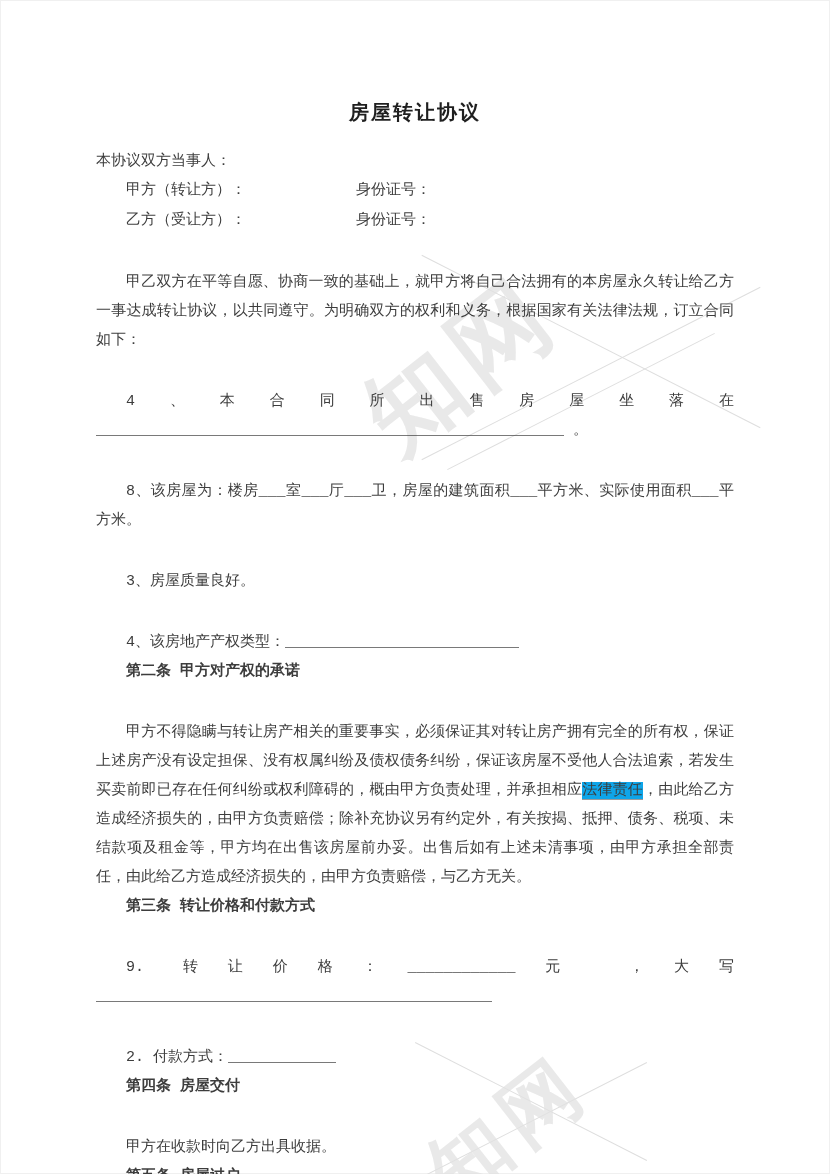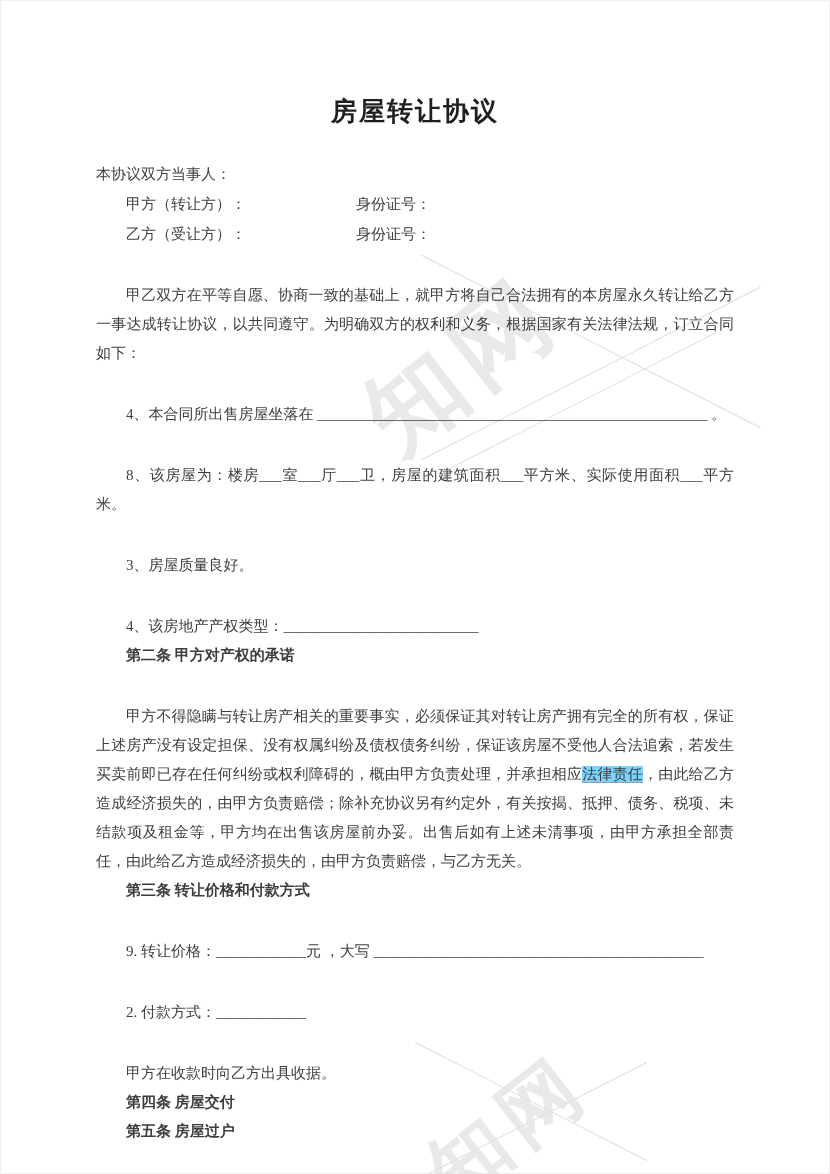--- a/index.html
+++ b/index.html
@@ -37,34 +37,34 @@
   .doc{
     position:absolute;
     left:95px;right:95px;top:96px;
     font-size:15px;
     line-height:29px;
     z-index:2;
     text-align:justify;
   }
   .title{
     text-align:center;
-    font-size:26px;
+    font-size:20px;
     font-weight:700;
     color:#1f1f1f;
-    margin:0 0 33px 0;
+    margin:0 0 20px 0;
     letter-spacing:2px;
     line-height:30px;
   }
-  .para{margin:0;}
+  .para{margin:0;font-family:Liberation Mono, monospace;}
   .indent{text-indent:2em;margin-top:32px;}
   .heading{text-indent:2em;font-weight:700;}
   .party{padding-left:2em;display:flex;line-height:30px;}
   .party-left{width:230px;flex:0 0 230px;}
   .highlight{
-    background:#7dd3fc;
+    background:#0ea5e9;
     border-bottom:1px solid #9c9c9c;
   }
 </style>
 </head>
 <body>
 
 <div class="page">
 
   <div class="wm-line" style="left:400px;top:372px;width:380px;transform:rotate(-27deg);"></div>
   <div class="wm-line" style="left:400px;top:340px;width:380px;transform:rotate(27deg);"></div>
@@ -94,22 +94,22 @@
         <div class="para indent">甲乙双方在平等自愿、协商一致的基础上，就甲方将自己合法拥有的本房屋永久转让给乙方一事达成转让协议，以共同遵守。为明确双方的权利和义务，根据国家有关法律法规，订立合同如下：</div>
         <div class="para indent">4、本合同所出售房屋坐落在 ____________________________________________________ 。</div>
         <div class="para indent">8、该房屋为：楼房___室___厅___卫，房屋的建筑面积___平方米、实际使用面积___平方米。</div>
         <div class="para indent">3、房屋质量良好。</div>
         <div class="para indent">4、该房地产产权类型：__________________________</div>
         <div class="para heading">第二条 甲方对产权的承诺</div>
         <div class="para indent">甲方不得隐瞒与转让房产相关的重要事实，必须保证其对转让房产拥有完全的所有权，保证上述房产没有设定担保、没有权属纠纷及债权债务纠纷，保证该房屋不受他人合法追索，若发生买卖前即已存在任何纠纷或权利障碍的，概由甲方负责处理，并承担相应<span class="highlight">法律责任</span>，由此给乙方造成经济损失的，由甲方负责赔偿；除补充协议另有约定外，有关按揭、抵押、债务、税项、未结款项及租金等，甲方均在出售该房屋前办妥。出售后如有上述未清事项，由甲方承担全部责任，由此给乙方造成经济损失的，由甲方负责赔偿，与乙方无关。</div>
         <div class="para heading">第三条 转让价格和付款方式</div>
         <div class="para indent">9.  转让价格：____________元 ，大写 ____________________________________________</div>
         <div class="para indent">2.  付款方式：____________</div>
+        <div class="para heading">第四条 房屋交付</div>
         <div class="para indent">甲方在收款时向乙方出具收据。</div>
-        <div class="para heading">第四条 房屋交付</div>
         <div class="para heading">第五条 房屋过户</div>
         <div class="para indent">甲方将上列房产转让后，按双方签订的转让合同履行相关的权利和义务，假如所转让房产目前未办理房产证、土地证，今后条件允许办理房产证、土地证，则按照以下几款执行：</div>
         <div class="para heading">第六条 关于产权的约定</div>
         <div class="para indent">1、在办理此房屋产权证，土地证及其手续时，甲方应协助乙方将此房屋产权证，土地证产权办理为乙方名下，所需一切费用，由乙方承担。</div>
       </div>
   </div>
 
 </div>
 
 </body></html>

